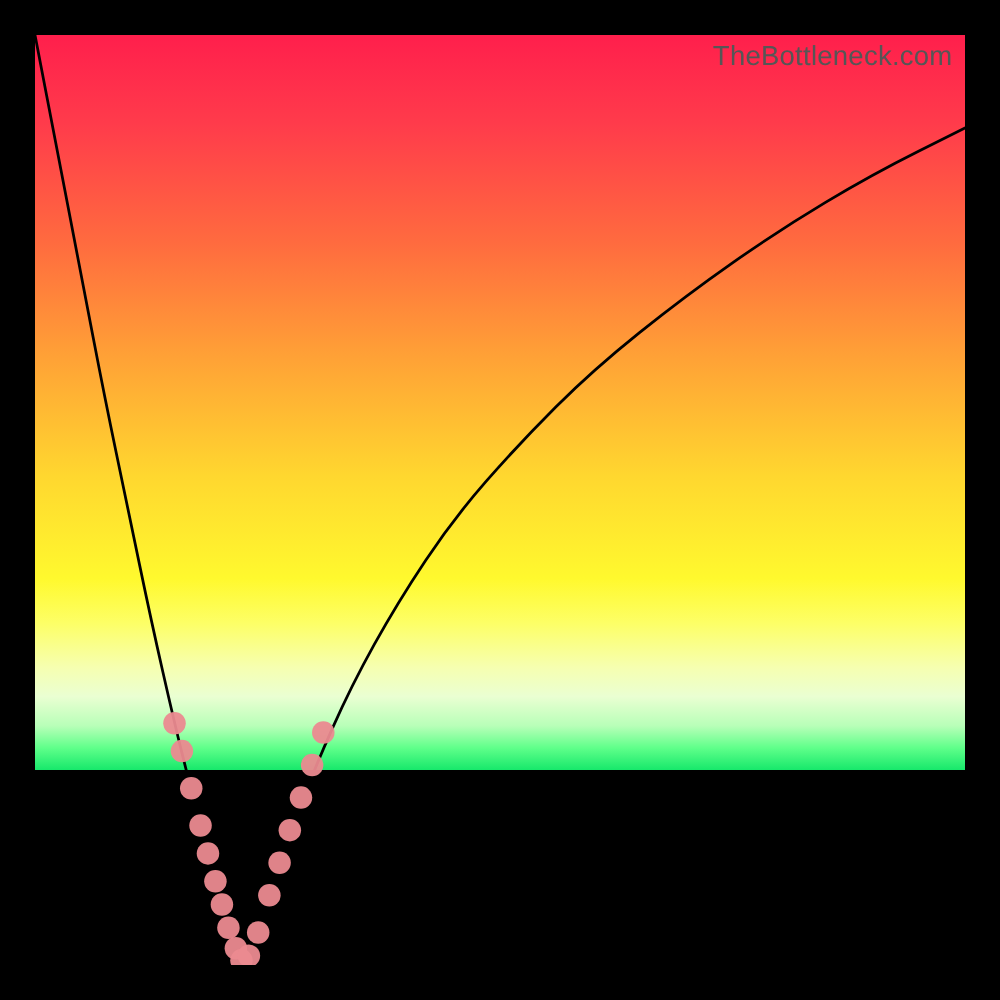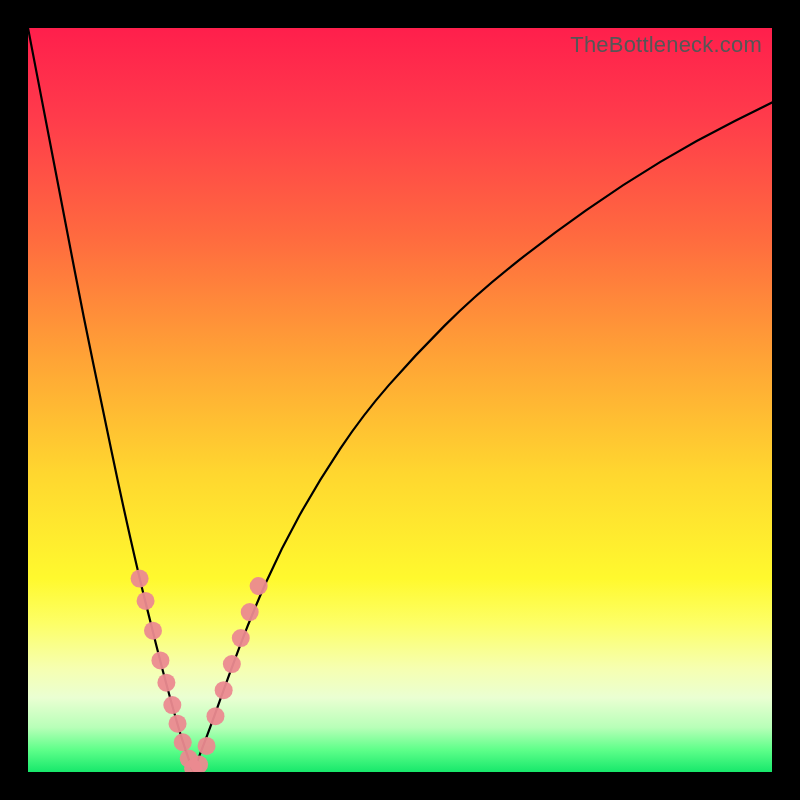--- a/index.html
+++ b/index.html
@@ -9,21 +9,21 @@
     height: 800px;
     background: #000000;
     overflow: hidden;
     font-family: Arial, Helvetica, sans-serif;
   }
   .frame {
     position: absolute;
     left: 28px;
     top: 28px;
     width: 744px;
-    height: 744px;
+    height: 588px;
     background: #ffffff;
   }
   .gradient {
     position: absolute;
     left: 0;
     top: 0;
     width: 100%;
     height: 100%;
   }
   .curve-layer {

